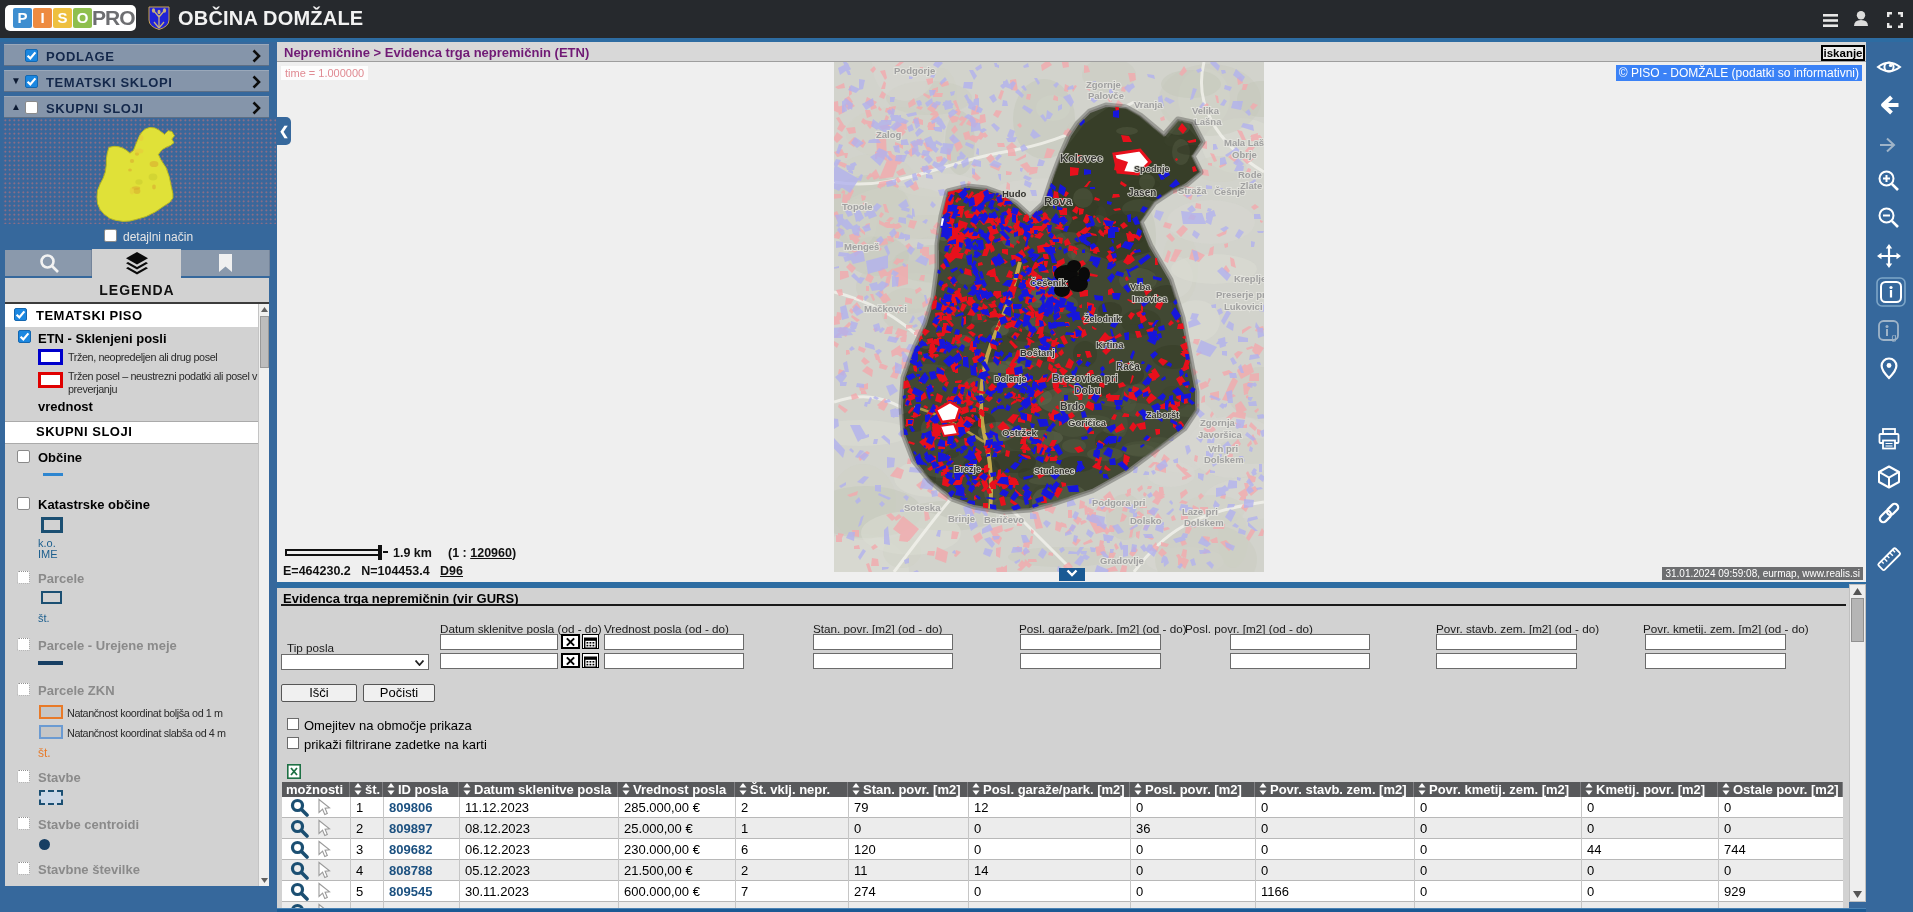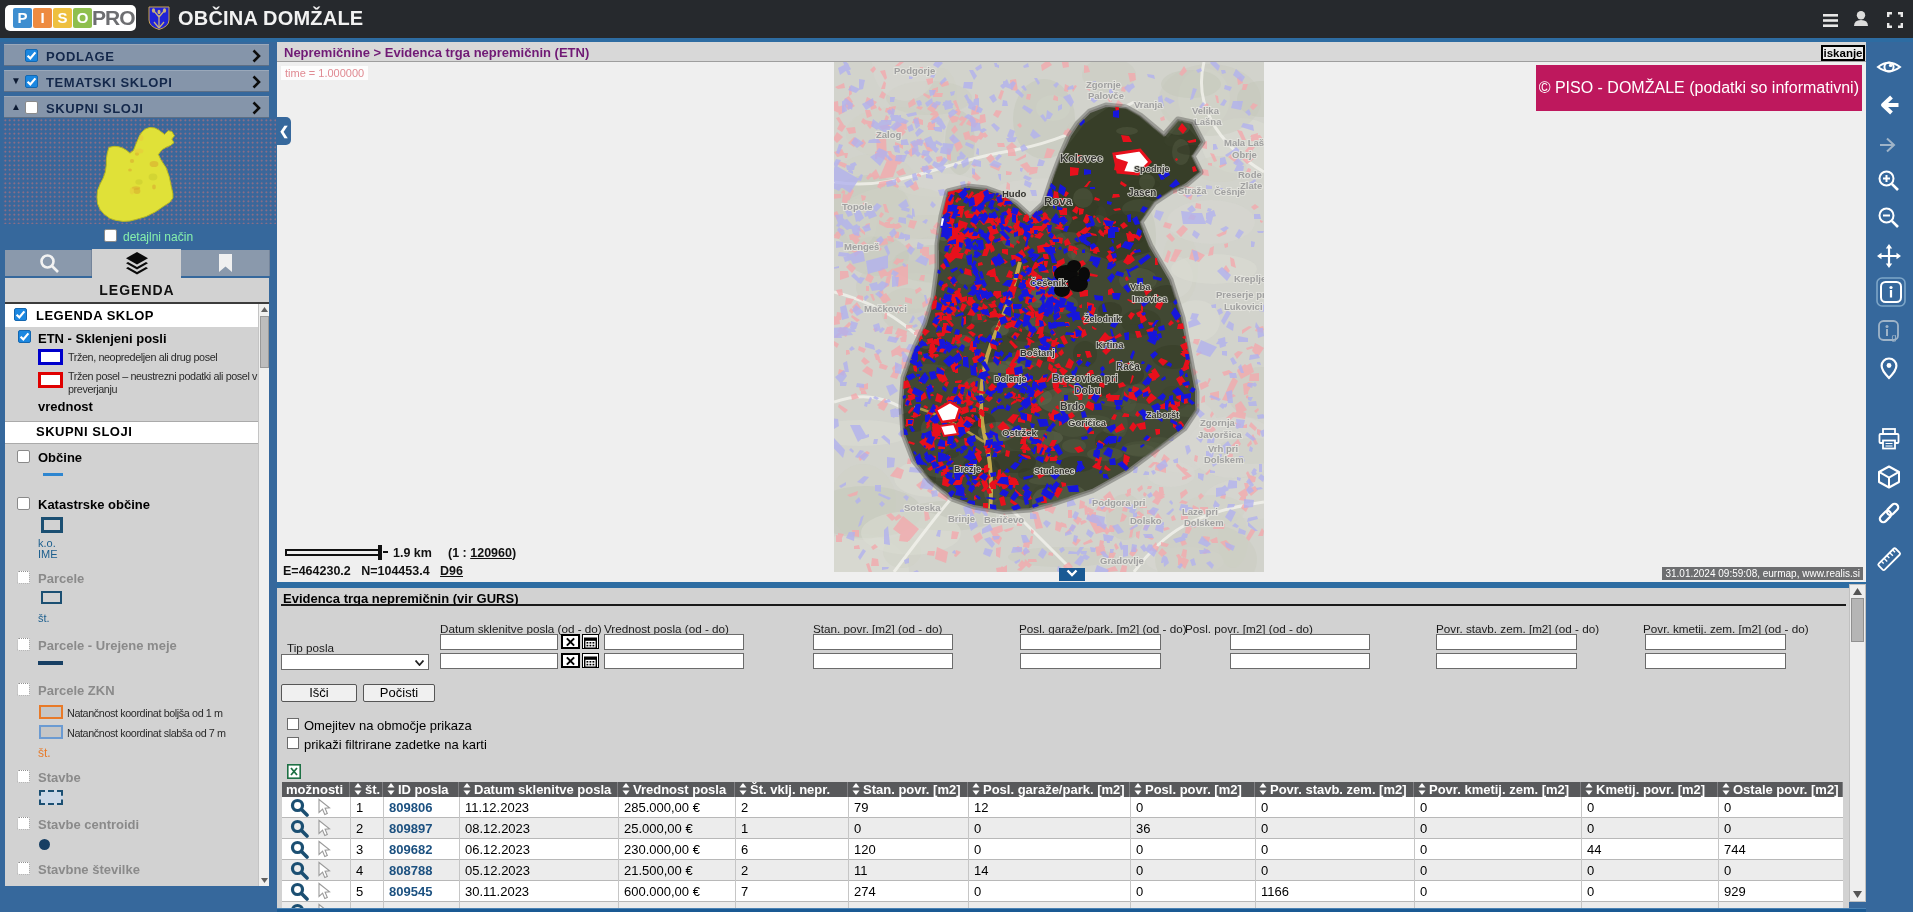--- a/index.html
+++ b/index.html
@@ -15,38 +15,38 @@
 .acc .cb{position:absolute;left:21px;top:4px}
 .acc .lbl{position:absolute;left:42px;top:4px;font-size:13px;font-weight:bold;color:#14284b;letter-spacing:0.6px}
 .acc .chev{position:absolute;right:7px;top:3px;font-weight:bold;color:#111;font-size:13px}
 .acc .tri{position:absolute;left:7px;top:4px;font-size:10px;color:#0d1b33}
 .cb{width:13px;height:13px;border-radius:2px;display:inline-block}
 .cbon{background:#1b87e0;border:1px solid #1467b0}
 .cboff{background:#fff;border:1px solid #8a8a8a}
 .cbdot{background:#fff;border:1px dotted #909090}
 #ovmap{position:absolute;left:3px;top:76px;width:273px;height:106px;background:#3a679a;background-image:radial-gradient(#a8707f 0.8px,rgba(0,0,0,0) 1px);background-size:4.5px 4.5px}
 #colltab{position:absolute;z-index:9;left:277px;top:75px;width:14px;height:28px;background:#36689c;border-radius:0 5px 5px 0;color:#fff;font-weight:bold;font-size:12px;text-align:center;line-height:28px}
-#detrow{position:absolute;left:123px;top:188px;color:#86efac;font-size:12px}
+#detrow{position:absolute;left:123px;top:188px;color:#e5e5e5;font-size:12px}
 .tab{position:absolute;top:208px;height:26px;background:#8a99ac;border-right:1px solid #74849a}
 .tabon{background:#d2d2d2;top:207px;height:31px;border-right:none}
 #legbar{position:absolute;left:5px;top:236px;width:264px;height:26px;background:#d2d2d2;border-bottom:2px solid #3c3c3c;text-align:center;font-weight:bold;font-size:14px;letter-spacing:1px;color:#111;line-height:24px}
 #legbody{position:absolute;left:5px;top:262px;width:264px;height:582px;background:#d2d2d2;overflow:hidden}
 .wrow{position:absolute;left:0;width:253px;height:23px;background:#fff}
 .lgt{font-size:13px;font-weight:bold;color:#000;position:absolute}
 .lgtg{font-size:13px;font-weight:bold;color:#8a8a8a;position:absolute}
 .lgs{font-size:10.8px;letter-spacing:-0.4px;color:#2b2b2b;position:absolute;white-space:nowrap}
 .lgb{font-size:11px;color:#1b5e8e;position:absolute}
 #lscroll{position:absolute;left:253px;top:0;width:11px;height:582px;background:#f0f0ef;border-left:1px solid #c4c4c4}
 #prikaz{position:absolute;left:0px;top:844px;width:269px;height:26px;background:#fff;border-top:1px solid #9a9a9a}
 #maphdr{position:absolute;left:277px;top:42px;width:1589px;height:20px;background:#d8d8d8;border-bottom:1px solid #9e9e9e;}
 #maphdr .bc{position:absolute;left:7px;top:3px;font-size:13px;font-weight:bold;color:#701a75}
 #iskanje{position:absolute;left:1544px;top:3px;width:44px;height:16px;background:#ededed;border:2px solid #000;font-size:11.5px;font-weight:bold;text-align:center;line-height:12px;color:#000}
 #mapbody{position:absolute;left:277px;top:62px;width:1589px;height:520px;background:#efefef}
 #timechip{position:absolute;left:4px;top:4px;background:#fdfdfd;color:#e08a92;font-size:11px;padding:1px 4px}
-#copychip{position:absolute;right:4px;top:3px;background:#be185d;color:#fff;font-size:16px;padding:14px 3px}
+#copychip{position:absolute;right:4px;top:3px;background:#3b82f6;color:#fff;font-size:12px;padding:1px 3px}
 #stampchip{position:absolute;right:3px;top:505px;background:#6d6e70;color:#fff;font-size:10px;padding:1px 3px}
 #scalebar{position:absolute;left:8px;top:483px}
 #coords{position:absolute;left:6px;top:502px;font-size:12.5px;font-weight:bold;color:#111}
 #mapchev{position:absolute;left:782px;top:506px;width:26px;height:13px;background:#1a5a94;color:#fff;text-align:center;font-size:9px;line-height:12px;font-weight:bold}
 #bluesep{position:absolute;left:277px;top:582px;width:1589px;height:6px;background:#2d6ca2}
 #bpanel{position:absolute;left:277px;top:588px;width:1572px;height:324px;background:#d2d2d2;overflow:hidden}
 #bptitle{position:absolute;left:6px;top:3px;font-size:13px;font-weight:bold;color:#000}
 #bpline{position:absolute;left:4px;top:16px;width:1565px;height:0;border-top:2px solid #1a1a1a}
 .flabel{position:absolute;font-size:11.7px;color:#1a1a1a}
 .finput{position:absolute;height:16px;background:#fff;border:1px solid #6b6b6b}
@@ -184,21 +184,21 @@
         </svg></div>
     </div>
     <div id="legbar">LEGENDA</div>
     <div id="legbody">
       <div class="wrow" style="top:0px"></div>
       <span class="cb cbon" style="position:absolute;left:9px;top:4px">
         <svg width="13" height="13" viewBox="0 0 13 13" style="position:absolute;left:-1px;top:-1px">
           <path d="M2.6 6.8 L5.3 9.4 L10.4 3.4" stroke="#fff" stroke-width="2.2" fill="none"></path>
         </svg>
       </span>
-      <span class="lgt" style="left:31px;top:4px;letter-spacing:0.5px">LEGENDA SKLOP</span>
+      <span class="lgt" style="left:31px;top:4px;letter-spacing:0.5px">TEMATSKI PISO</span>
       <span class="cb cbon" style="position:absolute;left:13px;top:26px">
         <svg width="13" height="13" viewBox="0 0 13 13" style="position:absolute;left:-1px;top:-1px">
           <path d="M2.6 6.8 L5.3 9.4 L10.4 3.4" stroke="#fff" stroke-width="2.2" fill="none"></path>
         </svg>
       </span>
       <span class="lgt" style="left:33px;top:27px">ETN - Sklenjeni posli</span>
       <div style="position:absolute;left:33px;top:45px;width:25px;height:16px;background:#fff;border:3px solid #0000cc"></div>
       <span class="lgs" style="left:63px;top:47px">Tržen, neopredeljen ali drug posel</span>
       <div style="position:absolute;left:33px;top:68px;width:25px;height:16px;background:#fff;border:3px solid #e00000"></div>
       <span class="lgs" style="left:63px;top:66px">Tržen posel – neustrezni podatki ali posel v</span>
@@ -219,21 +219,21 @@
       <div style="position:absolute;left:36px;top:287px;width:21px;height:13px;border:2px solid #1b4f72"></div>
       <span class="lgb" style="left:33px;top:308px">št.</span>
       <span class="cb cbdot" style="position:absolute;left:12px;top:334px"></span>
       <span class="lgtg" style="left:33px;top:334px">Parcele - Urejene meje</span>
       <div style="position:absolute;left:33px;top:357px;width:25px;height:4px;background:#173f63"></div>
       <span class="cb cbdot" style="position:absolute;left:12px;top:379px"></span>
       <span class="lgtg" style="left:33px;top:379px">Parcele ZKN</span>
       <div style="position:absolute;left:34px;top:401px;width:24px;height:14px;background:#c6c6c6;border:2px solid #e87a28"></div>
       <span class="lgs" style="left:62px;top:403px">Natančnost koordinat boljša od 1 m</span>
       <div style="position:absolute;left:34px;top:421px;width:24px;height:14px;background:#c6c6c6;border:2px solid #6b9bd2"></div>
-      <span class="lgs" style="left:62px;top:423px">Natančnost koordinat slabša od 7 m</span>
+      <span class="lgs" style="left:62px;top:423px">Natančnost koordinat slabša od 4 m</span>
       <span style="position:absolute;left:33px;top:442px;font-size:12px;color:#e87a28">št.</span>
       <span class="cb cbdot" style="position:absolute;left:12px;top:466px"></span>
       <span class="lgtg" style="left:33px;top:466px">Stavbe</span>
       <div style="position:absolute;left:34px;top:486px;width:24px;height:15px;background:#ccd9e8;border:2.5px dashed #1b4f72"></div>
       <span class="cb cbdot" style="position:absolute;left:12px;top:513px"></span>
       <span class="lgtg" style="left:33px;top:513px">Stavbe centroidi</span>
       <div style="position:absolute;left:34px;top:535px;width:11px;height:11px;border-radius:50%;background:#173f63"></div>
       <span class="cb cbdot" style="position:absolute;left:12px;top:558px"></span>
       <span class="lgtg" style="left:33px;top:558px">Stavbne številke</span>
       <div id="lscroll">

